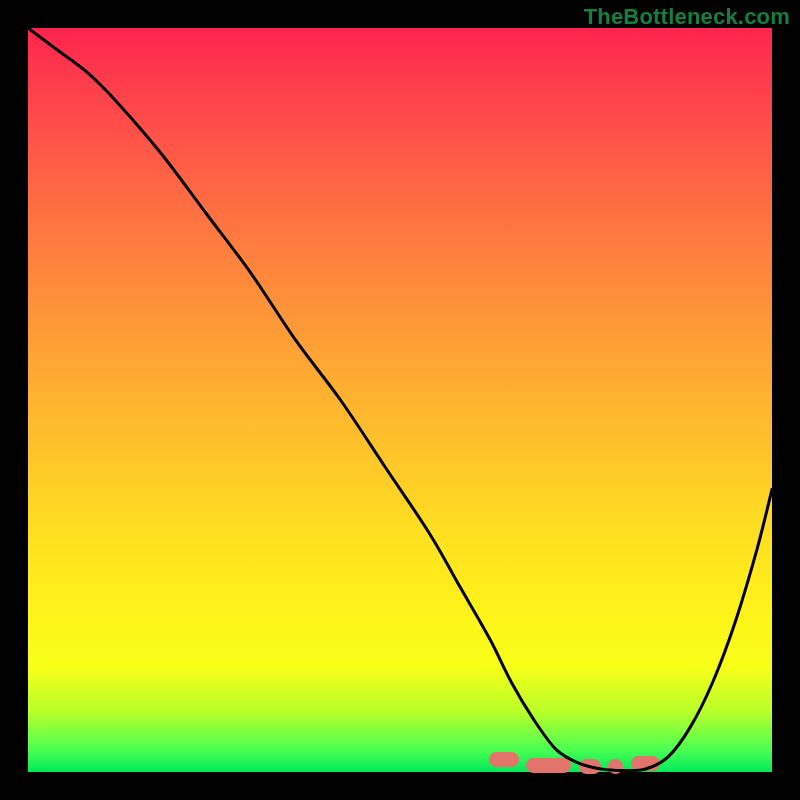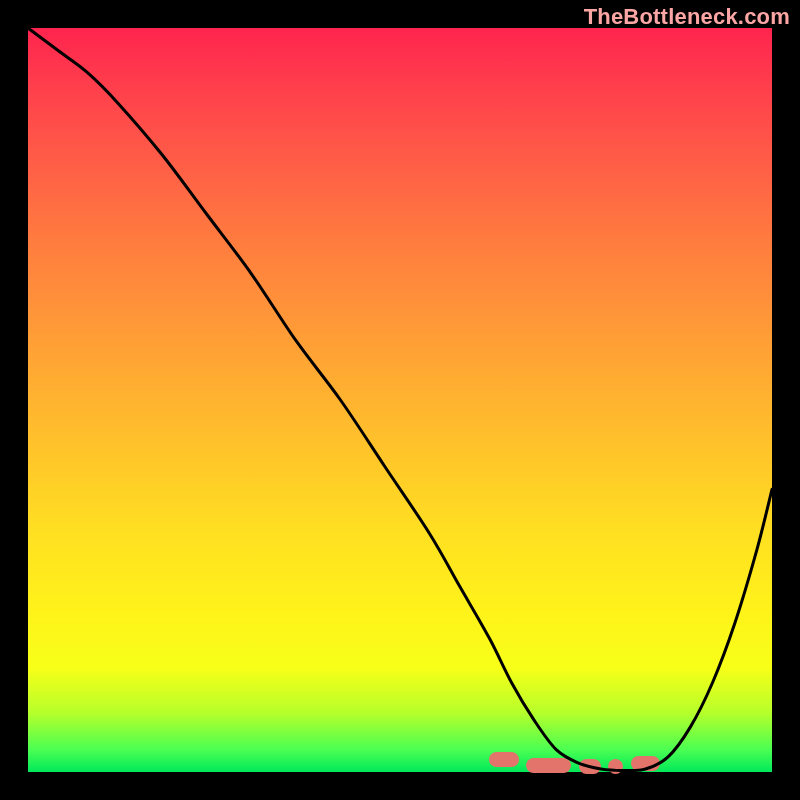--- a/index.html
+++ b/index.html
@@ -5,21 +5,21 @@
   * { margin: 0; padding: 0; box-sizing: border-box; }
   html, body { width: 800px; height: 800px; overflow: hidden; background: #000; }
   .wrap { position: relative; width: 800px; height: 800px; background: #000; }
   .watermark {
     position: absolute;
     top: 4px;
     right: 10px;
     font-family: Arial, Helvetica, sans-serif;
     font-size: 22px;
     font-weight: bold;
-    color: #fca5a5;
+    color: #15803d;
     letter-spacing: 0.2px;
     z-index: 5;
   }
   .plot {
     position: absolute;
     left: 28px;
     top: 28px;
     width: 744px;
     height: 744px;
   }

